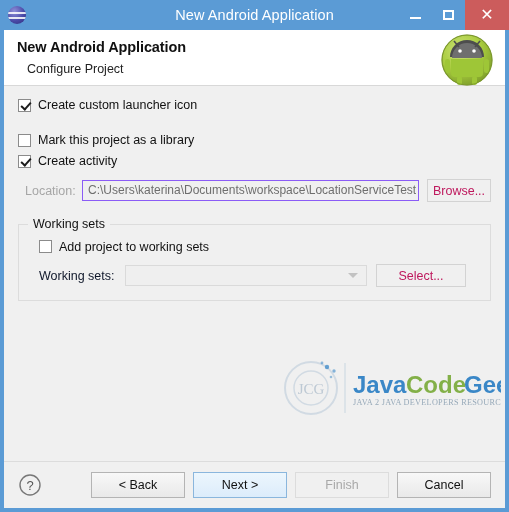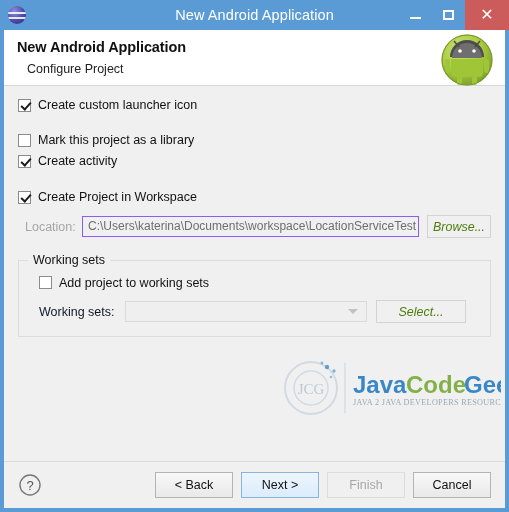--- a/index.html
+++ b/index.html
@@ -217,24 +217,23 @@
     background: linear-gradient(#f7f7f7, #eaeaea);
     font-size: 12.5px;
     color: #1a1a1a;
     box-sizing: border-box;
     display: flex;
     align-items: center;
     justify-content: center;
     padding: 0 8px;
   }
   .btn.disabled {
-    color: #4d7c0f;
+    color: #be185d;
     border-color: #d3d3d3;
     background: #f0f0f0;
-    font-style: italic;
   }
   .btn-browse {
     margin-left: 8px;
     flex: 0 0 auto;
     width: 64px;
   }
 
   
   .groupbox {
     margin-top: 22px;
@@ -318,21 +317,21 @@
     flex: 0 0 24px;
   }
   .footer-buttons {
     margin-left: auto;
     display: flex;
     align-items: center;
     gap: 0px;
   }
   .fbtn {
     height: 26px;
-    width: 78px;
+    width: 94px;
     border: 1px solid #b4b4b4;
     background: linear-gradient(#f8f8f8, #e9e9e9);
     font-size: 12.5px;
     color: #111111;
     display: flex;
     align-items: center;
     justify-content: center;
     box-sizing: border-box;
     margin-left: 8px;
   }
@@ -406,24 +405,20 @@
       <div class="row check-row gap-top">
         <div class="cb"></div>
         <span class="cb-label">Mark this project as a library</span>
       </div>
 
       <div class="row check-row">
         <div class="cb checked"></div>
         <span class="cb-label">Create activity</span>
       </div>
 
-      <div class="row check-row gap-top2">
-        <div class="cb checked"></div>
-        <span class="cb-label">Create Project in Workspace</span>
-      </div>
 
       <div class="loc-row">
         <span class="loc-label">Location:</span>
         <div class="textfield" placeholder="">C:\Users\katerina\Documents\workspace\LocationServiceTest</div>
         <div class="btn btn-browse disabled">Browse...</div>
       </div>
 
       <div class="groupbox">
         <span class="group-legend">Working sets</span>
 

